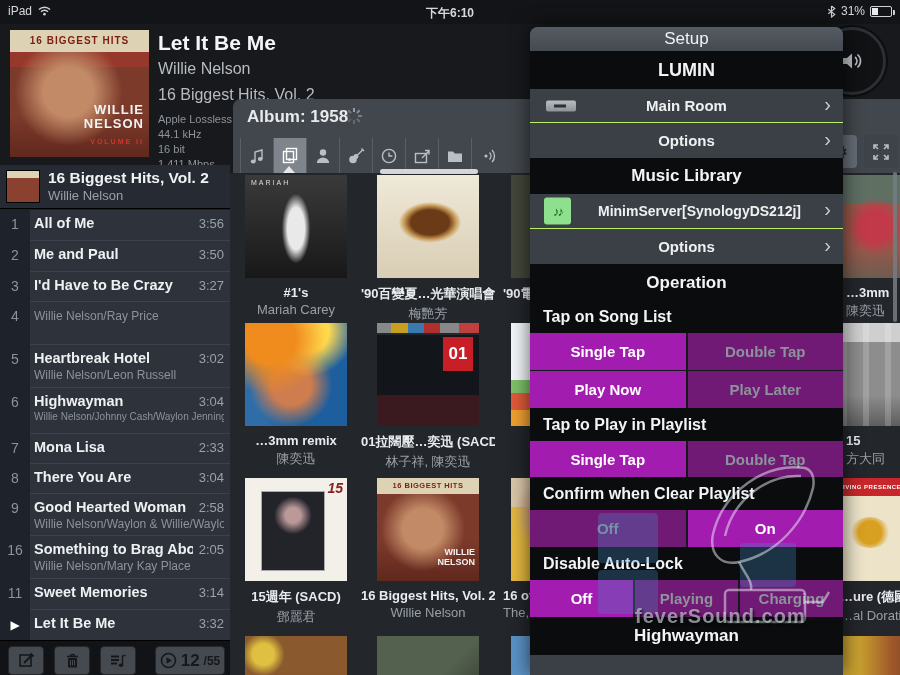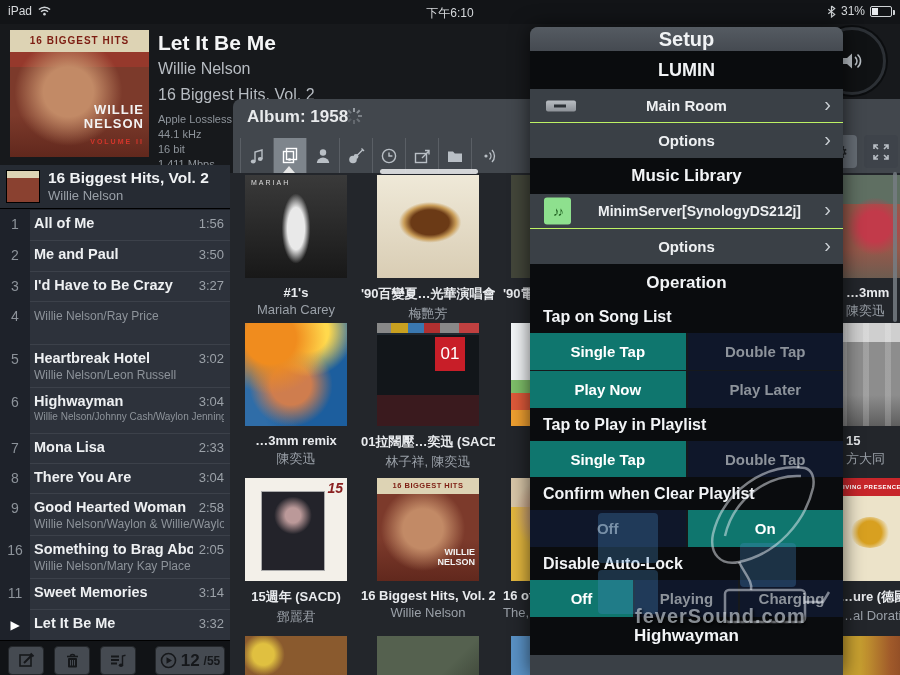--- a/index.html
+++ b/index.html
@@ -6,21 +6,21 @@
   html,body{width:900px;height:675px}
   body{position:relative;overflow:hidden;background:#17191c;color:#fff;
        font-family:"Liberation Sans","DejaVu Sans",sans-serif;-webkit-font-smoothing:antialiased}
   .abs{position:absolute}
   svg{display:block}
 
   
   #statusbar{left:0;top:0;width:900px;height:24px;background:#121417;display:flex;align-items:center;
              font-size:12px;color:#d6d9dc}
   #sb-left{position:absolute;left:8px;top:4px;display:flex;align-items:flex-start;gap:5px}
-  #sb-time{position:absolute;left:0;right:0;text-align:center;top:5px;font-weight:normal}
+  #sb-time{position:absolute;left:0;right:0;text-align:center;top:5px;font-weight:bold}
   #sb-right{position:absolute;right:8px;top:4px;display:flex;align-items:center;gap:5px}
   .batt{width:22px;height:11px;border:1px solid #cfd3d6;border-radius:2px;position:relative}
   .batt i{position:absolute;left:1px;top:1px;bottom:1px;width:30%;background:#e8ebee}
   .batt:after{content:"";position:absolute;right:-4px;top:3px;width:2px;height:5px;background:#cfd3d6;border-radius:0 1px 1px 0}
 
   
   #np-art{left:10px;top:30px;width:139px;height:127px;background:#80412f;overflow:hidden}
   #np-banner{position:absolute;left:0;top:0;right:0;height:22px;background:#ddd3b4;color:#7d1d12;
              font-weight:bold;font-size:10px;letter-spacing:1px;text-align:center;line-height:22px}
   #np-face{position:absolute;left:0;top:22px;right:0;bottom:0;
@@ -93,22 +93,22 @@
   .art-mariah .cap{position:absolute;left:6px;top:4px;font-size:7px;letter-spacing:2px;color:#ddd}
   .art-anita{background:radial-gradient(ellipse 34% 22% at 52% 46%,#6b3a16 0 55%,#c99d58 75%,rgba(0,0,0,0) 90%),
              linear-gradient(180deg,#efe9d8,#d9cdb4)}
   .art-3mm{background:radial-gradient(circle at 25% 15%,#f08c1e 0 22%,rgba(0,0,0,0) 48%),
            radial-gradient(circle at 62% 8%,#ffd94d 0 18%,rgba(0,0,0,0) 40%),
            radial-gradient(circle at 45% 60%,#cf7d4e 0 24%,rgba(0,0,0,0) 50%),
            radial-gradient(circle at 85% 75%,#1c5e9e 0 35%,rgba(0,0,0,0) 60%),#2f6da8}
   .art-01{background:linear-gradient(180deg,#202830 0 12%,#12161a 12% 70%,#3a1a1e 70% 100%)}
   .art-01 .strip{position:absolute;left:0;top:0;right:0;height:10px;
         background:linear-gradient(90deg,#888 0 14%,#c8a020 14% 30%,#3a78b0 30% 46%,#b03030 46% 62%,#888 62% 80%,#c04040 80%)}
-  .art-01 .badge{position:absolute;right:14px;top:14px;width:30px;height:34px;background:#c81e28;color:#fff;
-        font-weight:normal;font-size:17px;display:flex;align-items:center;justify-content:center}
+  .art-01 .badge{position:absolute;right:6px;top:14px;width:30px;height:34px;background:#c81e28;color:#fff;
+        font-weight:bold;font-size:17px;display:flex;align-items:center;justify-content:center}
   .art-teresa{background:#f3f0e9}
   .art-teresa .photo{position:absolute;left:16px;top:13px;width:64px;height:80px;background:
         radial-gradient(circle at 50% 30%,#b99 0 12%,rgba(0,0,0,0) 30%),#23232a;border:1px solid #aaa}
   .art-teresa .cap15{position:absolute;right:4px;top:2px;color:#8a2020;font-size:14px;font-style:italic;font-weight:bold}
   .art-willie{background:linear-gradient(180deg,#96392c 0 14%,#7c3a2b 14% 60%,#61281d 100%)}
   .art-willie .ban{position:absolute;left:0;top:0;right:0;height:16px;background:#ddd3b4;color:#7d1d12;
         font-weight:bold;font-size:7.5px;letter-spacing:.5px;text-align:center;line-height:16px}
   .art-willie .face{position:absolute;left:0;top:16px;right:0;bottom:0;
         background:radial-gradient(circle at 45% 40%,#c28a66 0 26%,rgba(0,0,0,0) 55%)}
   .art-willie .nm{position:absolute;right:4px;bottom:14px;text-align:right;font-weight:bold;font-size:9px;
@@ -135,34 +135,34 @@
   
   #hbar{left:380px;top:169px;width:98px;height:5px;background:#e4e6e8;border-radius:3px;opacity:.9}
   #tri{left:283px;top:166px;width:0;height:0;border-left:6px solid rgba(0,0,0,0);
        border-right:6px solid rgba(0,0,0,0);border-bottom:7px solid #e8e8e8}
   #vbar{left:893px;top:172px;width:4px;height:150px;background:#767c83;border-radius:2px;opacity:.85}
 
   
   #setup{left:530px;top:27px;width:313px;height:648px;border-radius:8px 8px 0 0;overflow:hidden;
          box-shadow:0 0 20px rgba(0,0,0,.65);display:flex;flex-direction:column;background:#3a4046}
   .sp-title{height:24px;background:linear-gradient(#555b62,#454a51);display:flex;align-items:center;
-            justify-content:center;font-size:20px;font-weight:bold;color:#f0f2f4}
+            justify-content:center;font-size:17px;font-weight:normal;color:#f0f2f4}
   .sp-black{background:#0a0c0e;display:flex;align-items:center;justify-content:center;
             font-weight:bold;color:#f2f4f6;font-size:17px;flex:none}
   .sp-black.left{justify-content:flex-start;padding-left:13px;font-size:16px}
   .sp-row{background:#3a4046;display:flex;align-items:center;justify-content:center;position:relative;
           font-weight:bold;font-size:15px;color:#eef0f2;flex:none}
   .sp-row .chev{position:absolute;right:12px;color:#c9ced3;font-size:20px;font-weight:normal;top:50%;
                 transform:translateY(-58%)}
   .sp-row.bline{border-bottom:1px solid #bef264}
   .seg{display:flex;flex:none}
   .seg .cellseg{flex:1;display:flex;align-items:center;justify-content:center;font-weight:bold;font-size:15px;
-           background:#0f172a;color:#8d939b;border-right:2px solid #16191c}
+           background:#701a75;color:#8d939b;border-right:2px solid #16191c}
   .seg .cellseg:last-child{border-right:none}
-  .seg .on{background:#0f766e;color:#fff}
+  .seg .on{background:#a21caf;color:#fff}
   #mr-icon{position:absolute;left:16px;top:50%;transform:translateY(-50%);width:30px;height:11px;
            background:linear-gradient(#b9bec3,#8d9298);border-radius:2px}
   #mr-icon:after{content:"";position:absolute;left:8px;top:4px;width:12px;height:3px;background:#2c3136}
   #srv-icon{position:absolute;left:14px;top:50%;transform:translateY(-50%);width:27px;height:27px;border-radius:3px;
             background:#8ee08e;color:#1c5c1c;font-size:13px;font-weight:bold;display:flex;align-items:center;
             justify-content:center;letter-spacing:-2px}
 
   
   #wm{left:560px;top:455px;width:340px;height:220px;pointer-events:none}
   #wm-text{position:absolute;left:75px;top:150px;font-size:20px;font-weight:bold;color:rgba(214,223,231,.62);
@@ -409,21 +409,21 @@
     <div id="tl-thumb"></div>
     <div id="tl-title">16 Biggest Hits, Vol. 2</div>
     <div id="tl-artist">Willie Nelson</div>
   </div>
   <div id="tl-rows">
     <div class="trow" style="height:31px">
       <div class="tnum">1</div>
       <div class="tbody">
           <div class="tline">
             <span class="ttitle">All of Me</span>
-            <span class="ttime">1:56</span>
+            <span class="ttime">3:56</span>
           </div>
         </div>
     </div>
     <div class="trow" style="height:31px">
       <div class="tnum">2</div>
       <div class="tbody">
           <div class="tline">
             <span class="ttitle">Me and Paul</span>
             <span class="ttime">3:50</span>
           </div>

